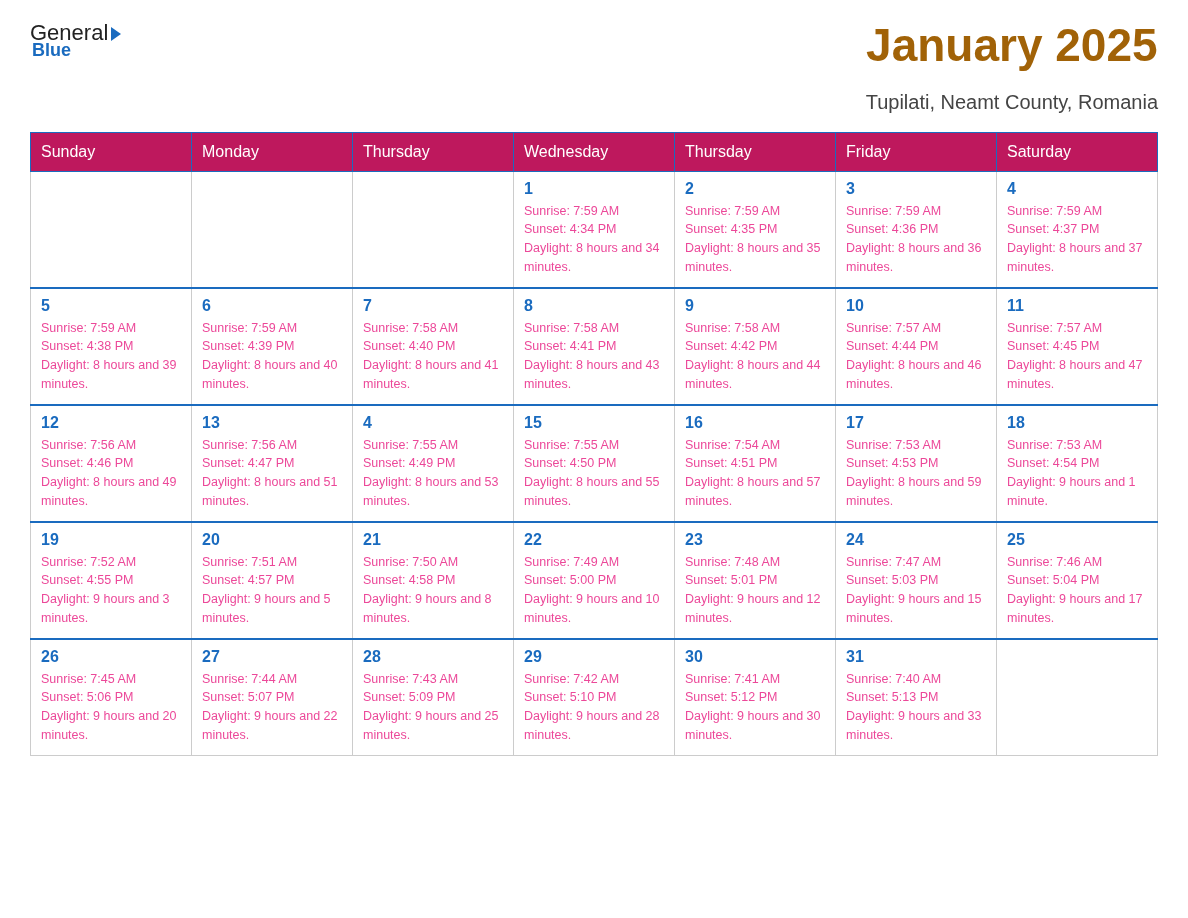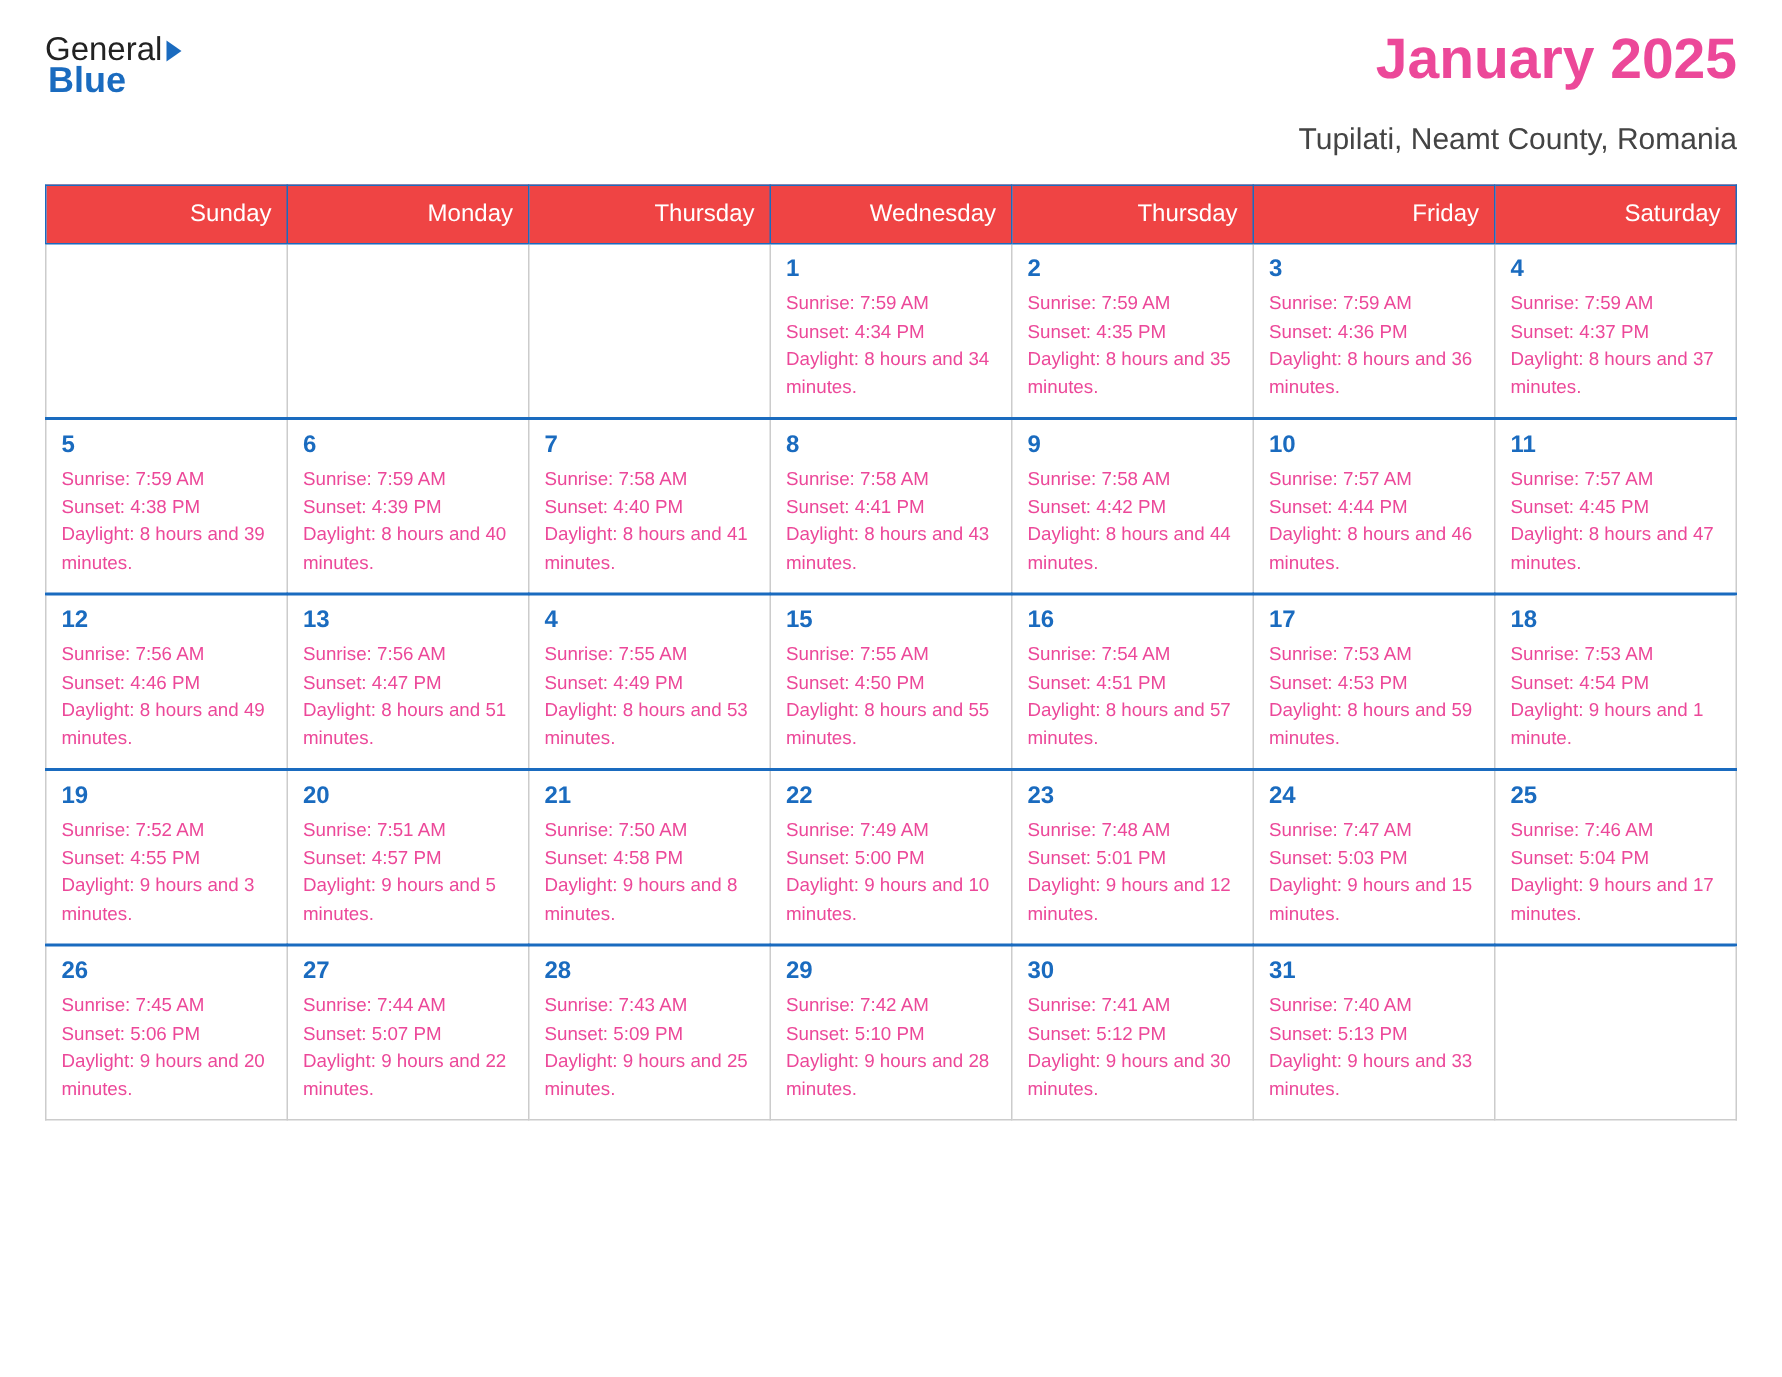--- a/index.html
+++ b/index.html
@@ -21,59 +21,60 @@
       display: flex;
       align-items: center;
       gap: 0px;
     }
     .logo-text-general {
       font-size: 22px;
       font-weight: normal;
       color: #222;
     }
     .logo-text-blue {
-      font-size: 24px;
+      font-size: 18px;
       font-weight: bold;
       color: #1a6bbf;
     }
     .logo-arrow {
       width: 0;
       height: 0;
       border-left: 10px solid #1a6bbf;
       border-top: 7px solid transparent;
       border-bottom: 7px solid transparent;
       display: inline-block;
       margin-left: 3px;
       margin-bottom: -2px;
     }
     .title-block {
       text-align: right;
     }
     .month-year {
-      font-size: 38px;
+      font-size: 46px;
       font-weight: bold;
-      color: #ec4899;
+      color: #a16207;
       line-height: 1.1;
+      text-align: center;
     }
     .location {
       font-size: 20px;
       color: #444;
       margin-top: 20px;
     }
     table {
       width: 100%;
       border-collapse: collapse;
     }
     thead tr th {
-      background-color: #ef4444;
+      background-color: #be185d;
       color: #fff;
       font-size: 16px;
       font-weight: normal;
       padding: 10px 10px 10px 10px;
-      text-align: right;
+      text-align: left;
       border: 1px solid #1a6bbf;
     }
     tbody tr td {
       vertical-align: top;
       border: 1px solid #ccc;
       padding: 8px 10px 10px 10px;
       width: 14.28%;
       min-height: 90px;
       background: #fff;
     }

